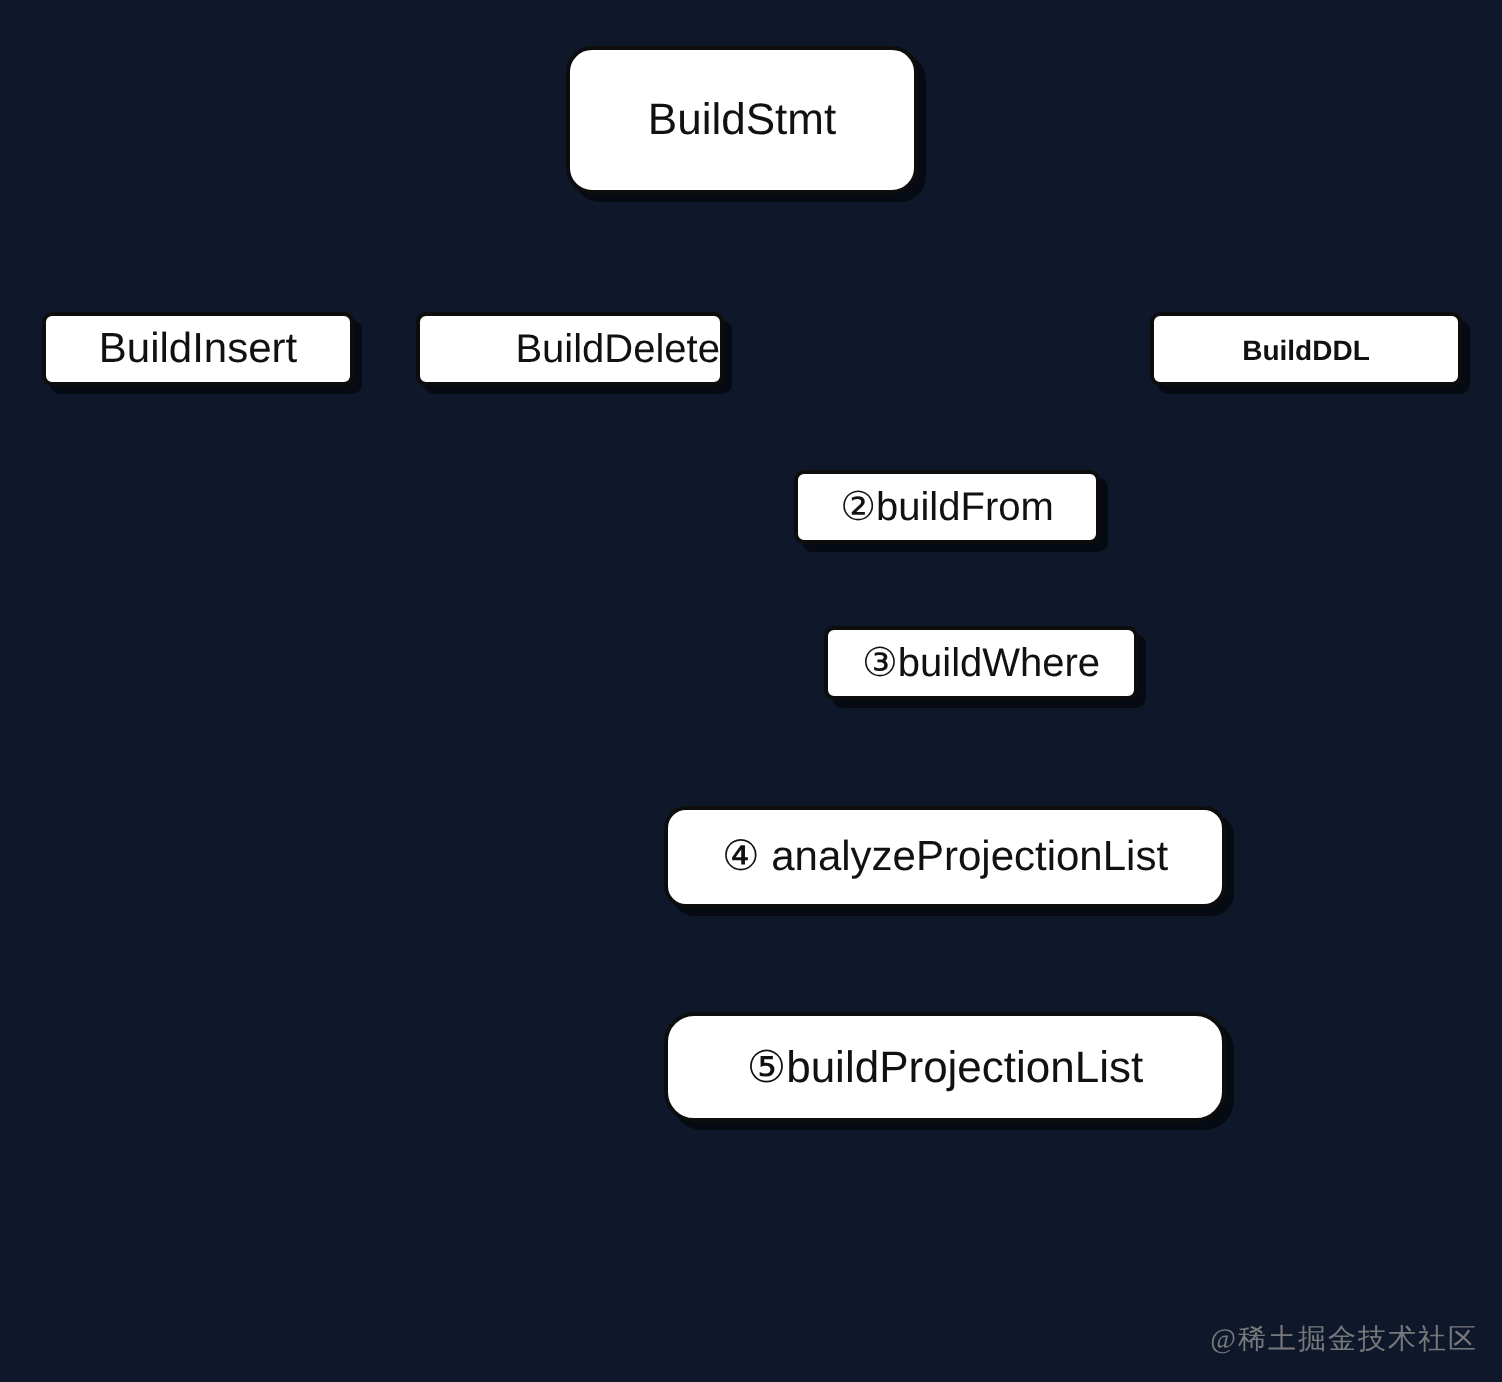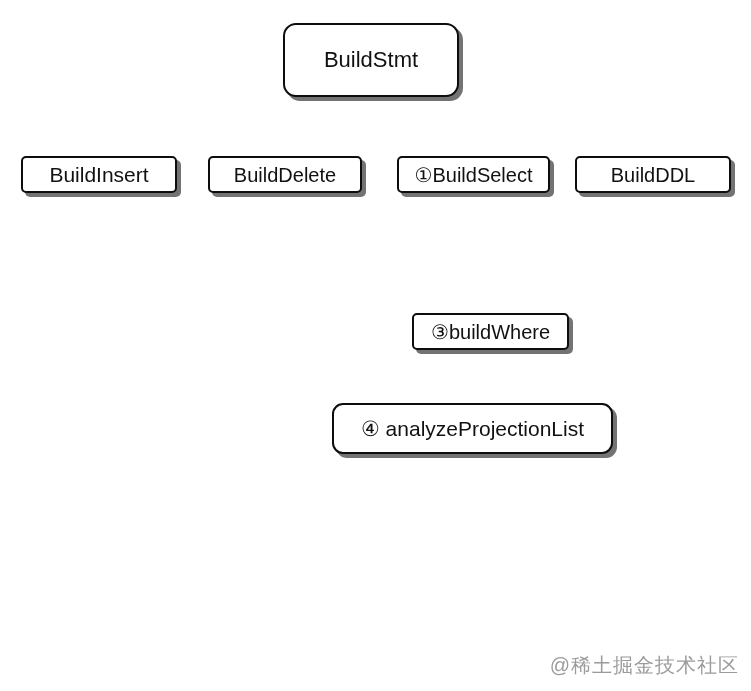--- a/index.html
+++ b/index.html
@@ -13,21 +13,21 @@
     position: relative;
     overflow: hidden;
     font-family: "Liberation Sans", sans-serif;
     background: #000000;
   }
   #canvas {
     position: absolute;
     left: 0; top: 0;
     width: 751px;
     height: 691px;
-    background: #ffffff;
+    background: #0f172a;
   }
   .node {
     position: absolute;
     box-sizing: border-box;
     background: #ffffff;
     border: 2px solid #0d0d0d;
     color: #111111;
     display: flex;
     align-items: center;
     justify-content: center;
@@ -53,32 +53,34 @@
     left: 21px; top: 156px;
     width: 156px; height: 37px;
     border-radius: 5px;
     font-size: 21px;
   }
   #n-builddelete {
     left: 208px; top: 156px;
     width: 154px; height: 37px;
     border-radius: 5px;
     font-size: 20px;
+    justify-content: flex-end;
   }
   #n-buildselect {
     left: 397px; top: 156px;
     width: 153px; height: 37px;
     border-radius: 5px;
     font-size: 20px;
   }
   #n-buildddl {
     left: 575px; top: 156px;
     width: 156px; height: 37px;
     border-radius: 5px;
-    font-size: 20px;
+    font-size: 14px;
+    font-weight: bold;
   }
 
   
   #n-buildfrom {
     left: 397px; top: 235px;
     width: 153px; height: 37px;
     border-radius: 5px;
     font-size: 20px;
   }
   #n-buildwhere {
@@ -98,24 +100,24 @@
     left: 332px; top: 506px;
     width: 281px; height: 55px;
     border-radius: 15px;
     font-size: 22px;
   }
 
   #watermark {
     position: absolute;
     right: 12px;
     bottom: 12px;
-    font-size: 20px;
+    font-size: 14px;
     color: #8a8a8a;
     letter-spacing: 1px;
-    font-family: Liberation Sans, sans-serif;
+    font-family: Liberation Serif, serif;
     opacity: 0.85;
     white-space: nowrap;
   }
 </style>
 </head>
 <body>
 
 <div id="canvas">
 
   <div class="node" id="n-buildstmt">
@@ -123,33 +125,36 @@
   </div>
 
   <div class="node" id="n-buildinsert">
     <span class="label">BuildInsert</span>
   </div>
 
   <div class="node" id="n-builddelete">
     <span class="label">BuildDelete</span>
   </div>
 
-  <div class="node" id="n-buildselect">
-    <span class="label">①BuildSelect</span>
-  </div>
 
   <div class="node" id="n-buildddl">
     <span class="label">BuildDDL</span>
   </div>
 
+  <div class="node" id="n-buildfrom">
+    <span class="label">②buildFrom</span>
+  </div>
 
   <div class="node" id="n-buildwhere">
     <span class="label">③buildWhere</span>
   </div>
 
   <div class="node" id="n-analyzeprojectionlist">
     <span class="label">④ analyzeProjectionList</span>
   </div>
 
+  <div class="node" id="n-buildprojectionlist">
+    <span class="label">⑤buildProjectionList</span>
+  </div>
 
   <div id="watermark">@稀土掘金技术社区</div>
 
 </div>
 
 </body></html>

